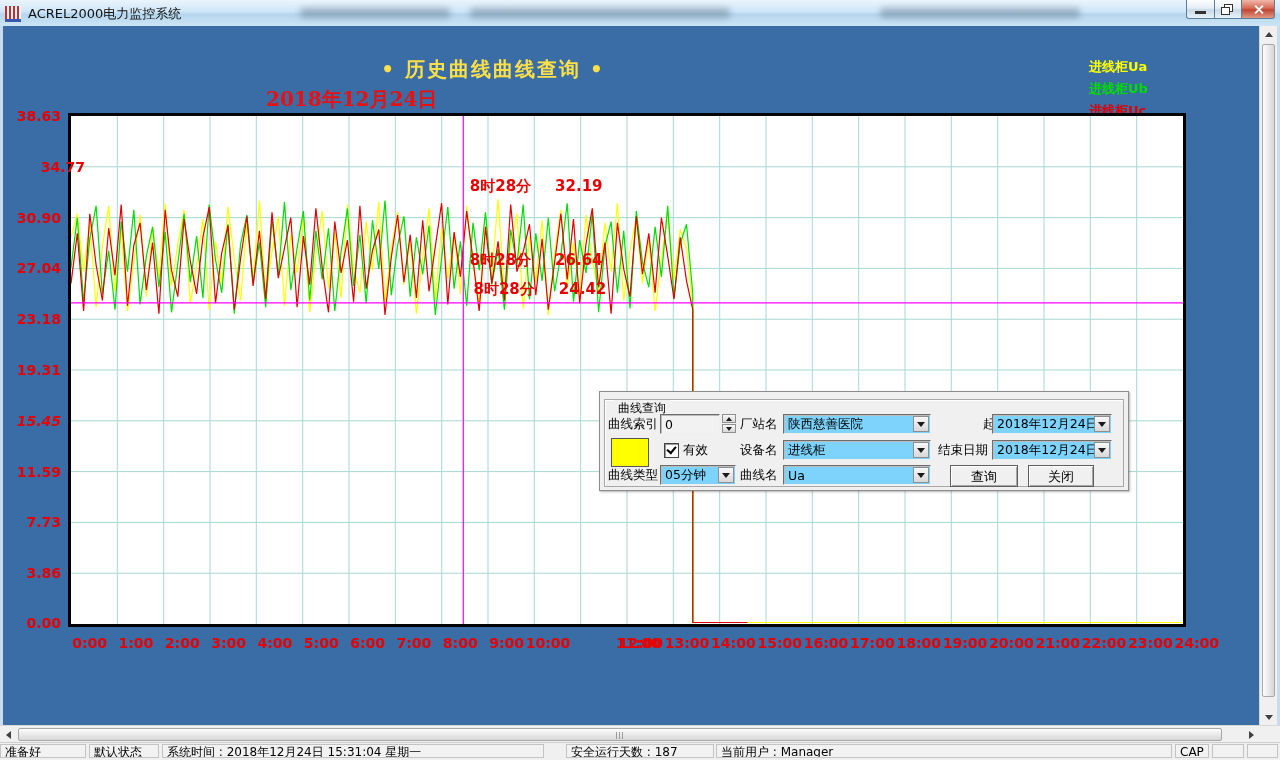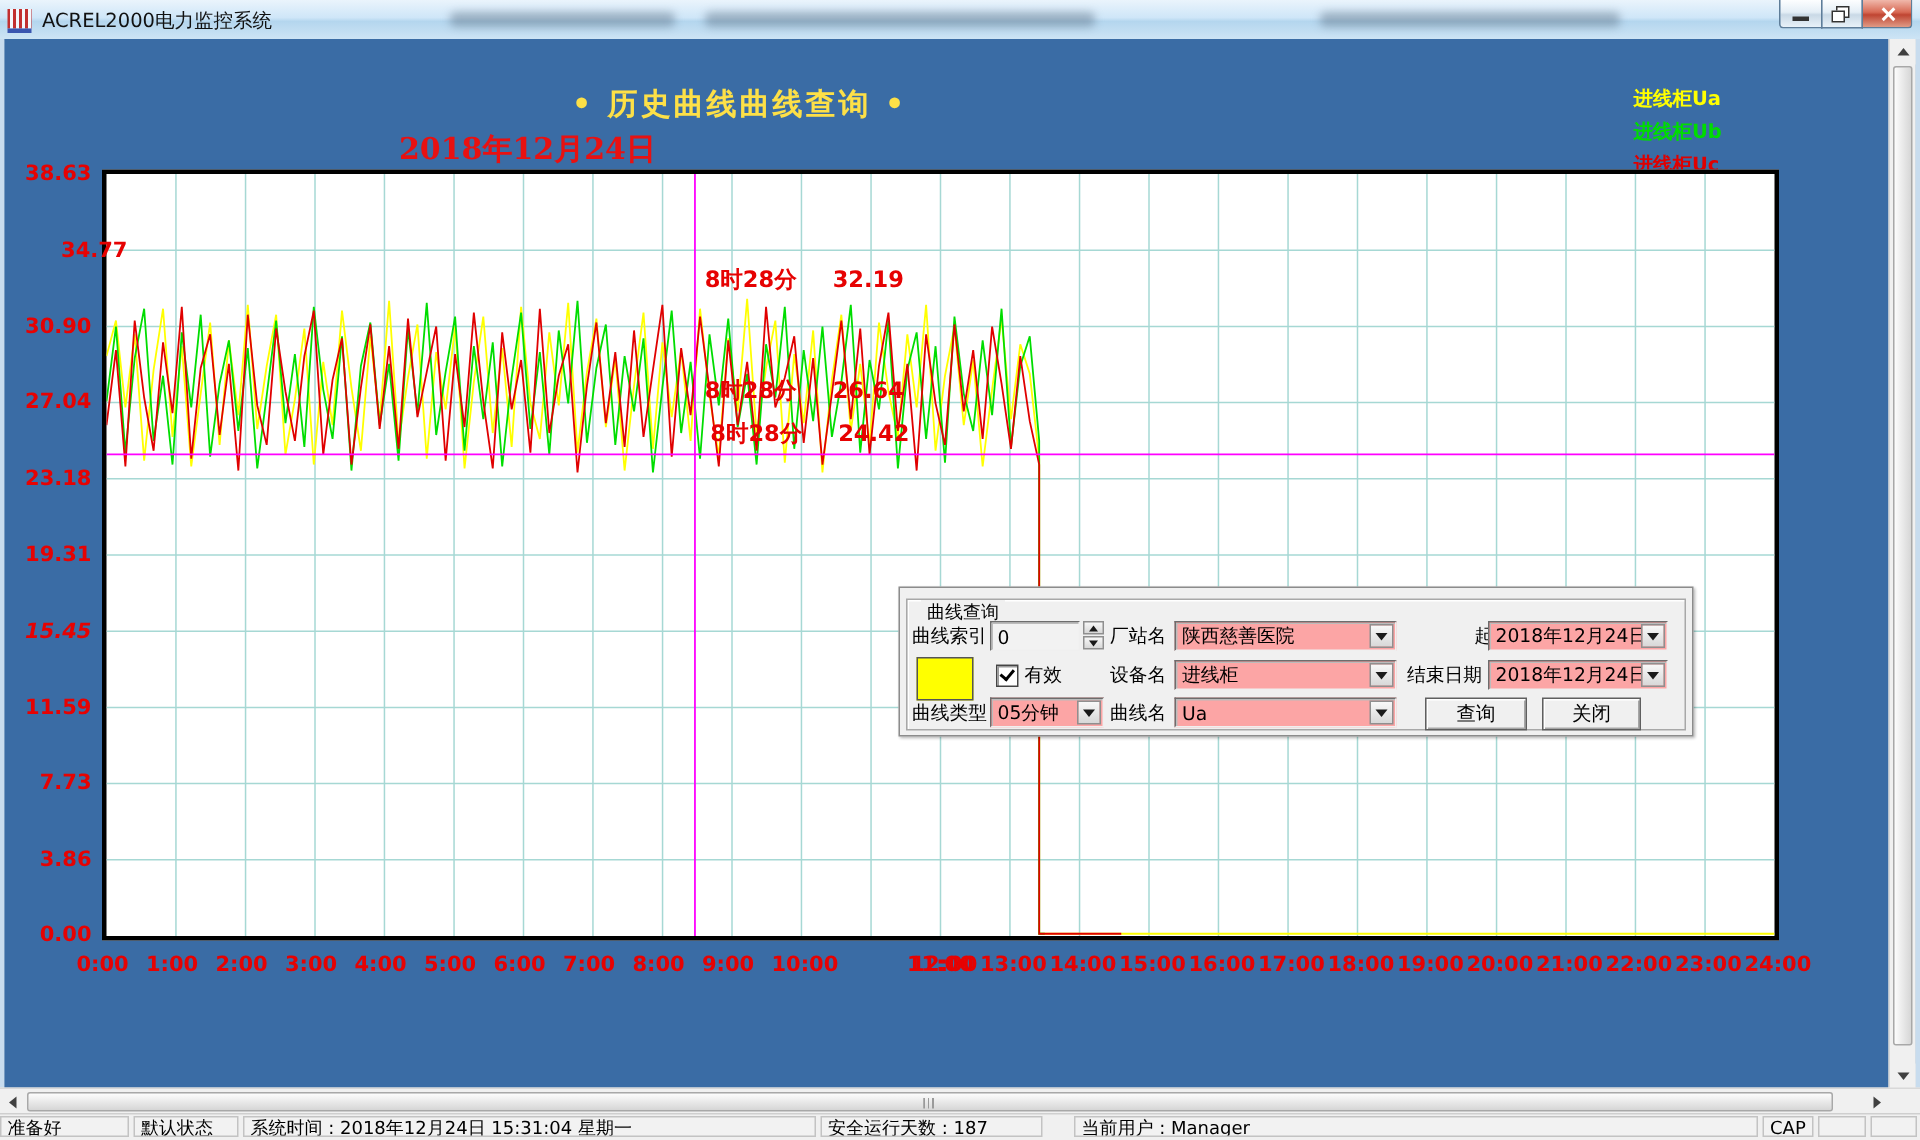--- a/index.html
+++ b/index.html
@@ -41,32 +41,32 @@
   .date-label{position:absolute;left:263px;top:60px;
     font-family:"DejaVu Serif","Liberation Serif",serif;
     font-size:20px;font-weight:bold;color:#e81111;}
   .legend{position:absolute;left:1086px;top:30px;}
   .legend-item{font-size:13px;font-weight:bold;height:22px;line-height:22px;}
 
   .plot{position:absolute;left:65px;top:87px;width:1112px;height:508px;
     background:#fff;border:3px solid #000;}
   .ytick{position:absolute;width:58px;text-align:right;font-size:14px;font-weight:bold;
     color:#e60202;height:18px;line-height:18px;}
-  .xtick{position:absolute;width:56px;text-align:left;font-size:14px;font-weight:bold;
+  .xtick{position:absolute;width:56px;text-align:right;font-size:14px;font-weight:bold;
     color:#e60202;height:18px;line-height:18px;}
 
   
   .dialog{position:absolute;left:596px;top:365px;width:528px;height:98px;
     background:#f0f0f0;border:1px solid #8c8c8c;box-shadow:1px 1px 2px rgba(0,0,0,.3);}
   .groupbox{position:absolute;left:4px;top:7px;right:4px;bottom:3px;
     border:1px solid #a8a8a8;box-shadow:inset 1px 1px 0 #fff;}
   .group-title{position:absolute;left:9px;top:0px;background:#f0f0f0;padding:0 4px;
     font-size:12px;color:#000;}
   .dlabel{position:absolute;font-size:12.5px;color:#000;height:20px;line-height:20px;}
-  .field{position:absolute;height:20px;box-sizing:border-box;background:#fca5a5;
+  .field{position:absolute;height:20px;box-sizing:border-box;background:#7dd3fc;
     border:1px solid;border-color:#6d6d6d #efefef #efefef #6d6d6d;
     box-shadow:inset 1px 1px 0 #bcbcbc;display:flex;align-items:center;font-size:12.5px;}
   .field .txt{flex:1;padding:0 4px;white-space:nowrap;overflow:hidden;}
   .drop-btn{width:16px;height:16px;margin-right:1px;flex:0 0 16px;
     background:linear-gradient(#f8f8f8,#d8d8d8);border:1px solid #8f8f8f;
     display:flex;align-items:center;justify-content:center;box-sizing:border-box;}
   .tri-dn{width:0;height:0;border-left:4px solid transparent;border-right:4px solid transparent;border-top:5px solid #1a1a1a;}
   .tri-up{width:0;height:0;border-left:3px solid transparent;border-right:3px solid transparent;border-bottom:4px solid #1a1a1a;}
   .tri-dn.sm{border-left-width:3px;border-right-width:3px;border-top-width:4px;}
   .spinner{position:absolute;width:14px;height:20px;}
@@ -312,20 +312,20 @@
     </div>
     <div class="sb-btn" style="left:1243px;top:0;width:17px;height:17px;">
         <div class="tri-r"></div>
       </div>
   </div>
 
   <div class="statusbar">
     <div class="scell" style="left:0;width:86px;">准备好</div>
     <div class="scell" style="left:89px;width:70px;">默认状态</div>
     <div class="scell" style="left:162px;width:382px;">系统时间 : 2018年12月24日  15:31:04   星期一</div>
-    <div class="scell" style="left:547px;width:148px;">安全运行天数 :   187</div>
+    <div class="scell" style="left:566px;width:148px;">安全运行天数 :   187</div>
     <div class="scell" style="left:716px;width:456px;">当前用户 : Manager</div>
     <div class="scell" style="left:1175px;width:34px;">CAP</div>
     <div class="scell" style="left:1212px;width:32px;"></div>
     <div class="scell" style="left:1247px;width:31px;"></div>
   </div>
 
 </div>
 
 </body></html>

